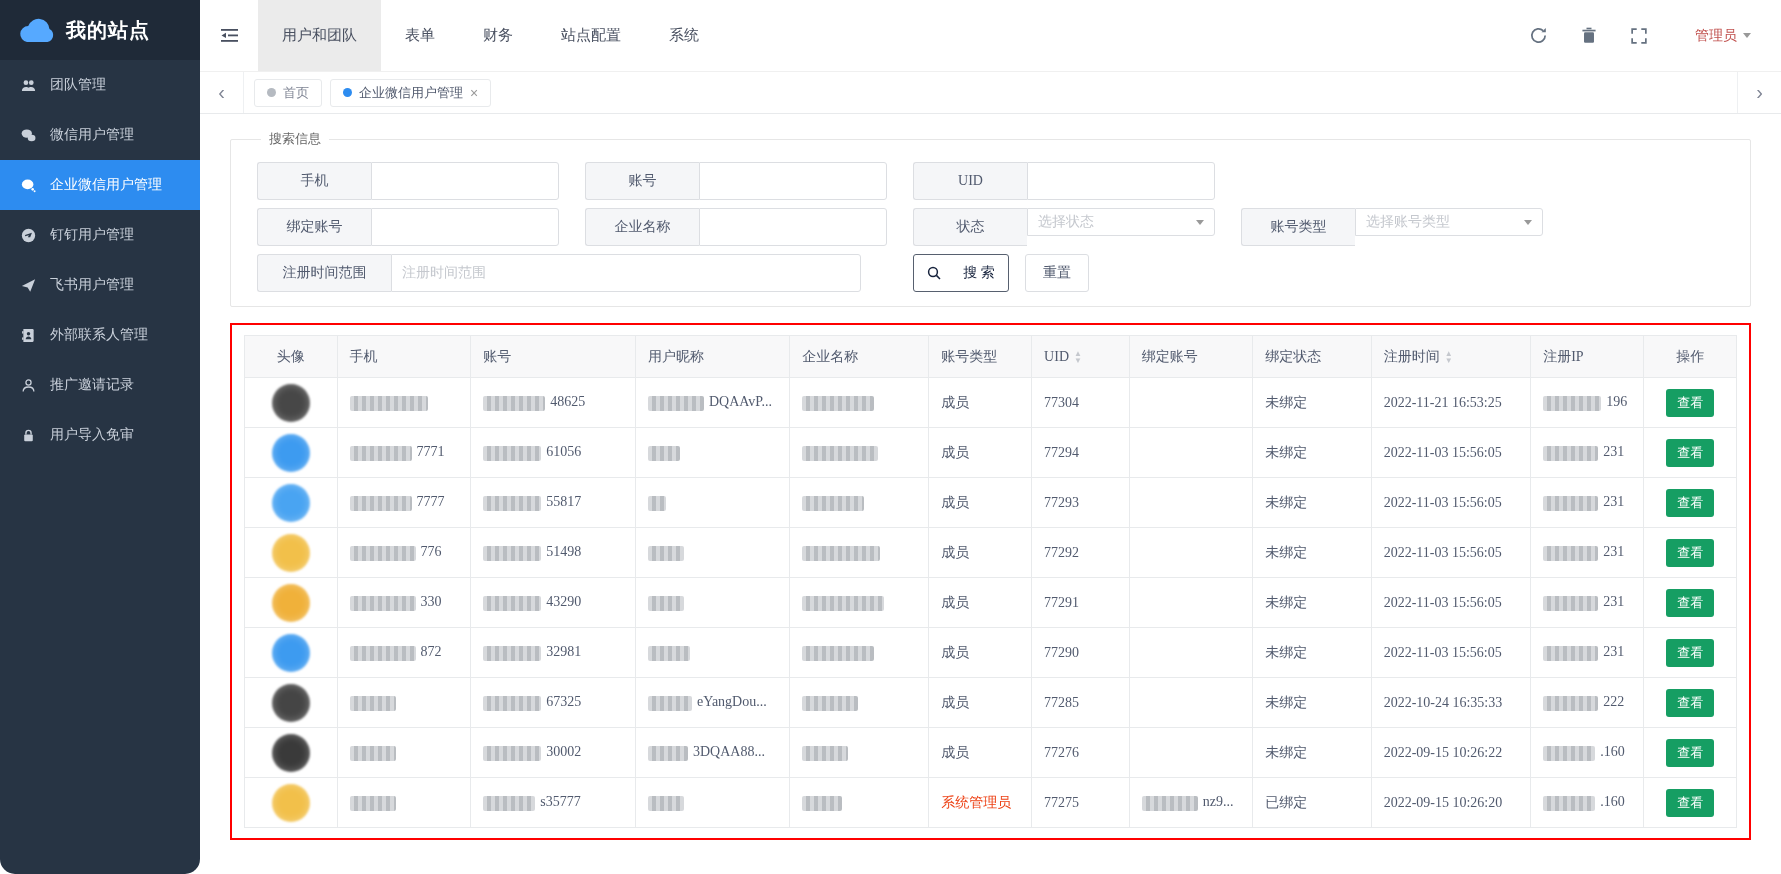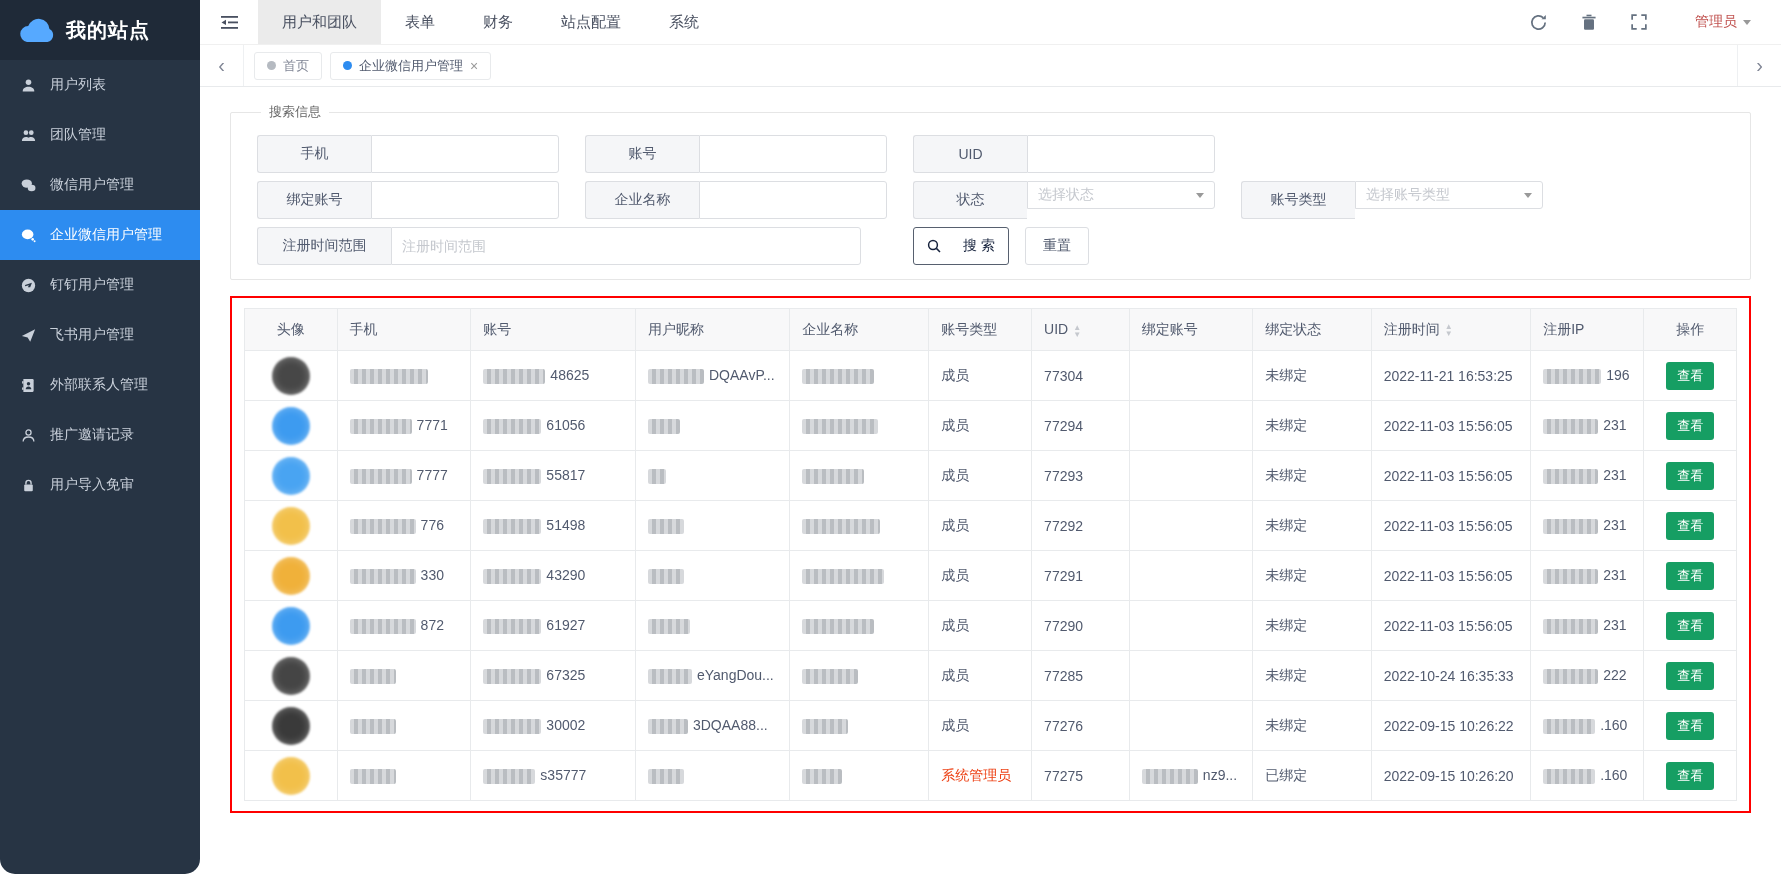--- a/index.html
+++ b/index.html
@@ -10,21 +10,21 @@
   
   .sidebar{width:200px;background:#273444;flex-shrink:0;display:flex;flex-direction:column;border-radius:15px;}
   .logo{height:60px;background:#1f2a38;display:flex;align-items:center;gap:12px;padding:0 18px;}
   .logo-title{color:#fff;font-size:20px;font-weight:bold;letter-spacing:1px;}
   .nav-item{height:50px;display:flex;align-items:center;gap:14px;padding:0 20px;color:#c9d0da;font-size:14px;cursor:pointer;}
   .nav-item.active{background:#2d8cf0;color:#fff;}
   .nicon{width:16px;height:16px;display:inline-flex;align-items:center;justify-content:center;}
 
   
   .main{flex:1;display:flex;flex-direction:column;min-width:0;}
-  .topbar{height:45px;display:flex;align-items:center;border-bottom:1px solid #f0f0f0;background:#fff;}
+  .topbar{height:72px;display:flex;align-items:center;border-bottom:1px solid #f0f0f0;background:#fff;}
   .collapse-box{width:58px;height:100%;display:flex;align-items:center;justify-content:center;color:#495060;cursor:pointer;}
   .topnav{display:flex;height:100%;}
   .topnav-item{padding:0 24px;display:flex;align-items:center;font-size:15px;color:#495060;cursor:pointer;}
   .topnav-item.active{background:#ebebeb;}
   .topbar-right{margin-left:auto;display:flex;align-items:center;gap:34px;padding-right:30px;color:#657180;}
   .tool-icon{cursor:pointer;display:inline-flex;}
   .user-chip{display:flex;align-items:center;gap:6px;cursor:pointer;margin-left:14px;}
   .user-name{color:#c0504d;font-size:14px;}
   .caret-down{width:0;height:0;border-left:4px solid transparent;border-right:4px solid transparent;border-top:5px solid #999;display:inline-block;}
 
@@ -34,21 +34,21 @@
   .tab-chev.left{border-right:1px solid #eef0f2;}
   .tab-chev.right{border-left:1px solid #eef0f2;margin-left:auto;}
   .tab-strip{display:flex;align-items:center;gap:8px;padding:0 10px;}
   .page-tab{display:flex;align-items:center;gap:7px;height:28px;padding:0 12px;border:1px solid #e8eaec;border-radius:3px;background:#fff;cursor:pointer;font-size:13px;color:#808695;}
   .page-tab.active{color:#515a6e;}
   .tab-dot{width:9px;height:9px;border-radius:50%;background:#b5bac1;display:inline-block;}
   .page-tab.active .tab-dot{background:#2d8cf0;}
   .tab-close{color:#999;font-size:14px;line-height:1;cursor:pointer;}
 
   
-  .content{flex:1;padding:16px 30px 0;background:#fff;overflow:hidden;}
+  .content{flex:1;padding:16px 30px 0;background:#fff;overflow:hidden;font-family:Liberation Serif, serif;}
 
   
   .search-panel{border:1px solid #e6e6e6;border-radius:2px;padding:14px 26px 14px;}
   .search-panel legend{font-size:13px;color:#666;padding:0 8px;margin-left:4px;}
   .srow{display:flex;align-items:center;margin-bottom:8px;}
   .srow:last-child{margin-bottom:0;}
   .sgroup{display:flex;margin-right:26px;}
   .slabel{width:114px;height:38px;display:flex;align-items:center;justify-content:center;background:#f5f6f8;border:1px solid #dcdee2;border-right:none;border-radius:3px 0 0 3px;color:#515a6e;font-size:14px;}
   .slabel.wide{width:134px;}
   .sinput{width:188px;height:38px;border:1px solid #dcdee2;border-radius:0 3px 3px 0;padding:0 10px;font-size:14px;color:#515a6e;outline:none;font-family:inherit;}
@@ -83,29 +83,20 @@
   <aside class="sidebar">
     <div class="logo">
       <span style="display:inline-flex;">
         <svg width="36" height="26" viewBox="0 0 36 26">
             <path d="M9 25a8 8 0 0 1 1.2-15.9A11 11 0 0 1 31.5 12 7 7 0 0 1 29.5 25z" fill="#56a9ff"></path>
           </svg>
       </span>
       <span class="logo-title">我的站点</span>
     </div>
     <nav>
-        <div class="nav-item">
-          <span class="nicon">
-            <svg width="15" height="15" viewBox="0 0 14 14" fill="currentColor">
-              <circle cx="7" cy="4" r="2.6"></circle>
-              <path d="M1.6 12.6c0-3 2.4-4.4 5.4-4.4s5.4 1.4 5.4 4.4z"></path>
-            </svg>
-          </span>
-          <span>用户列表</span>
-        </div>
         <div class="nav-item">
           <span class="nicon">
             <svg width="15" height="15" viewBox="0 0 14 14" fill="currentColor">
               <circle cx="4.6" cy="4.4" r="2.2"></circle>
               <circle cx="9.6" cy="4.4" r="2.2"></circle>
               <path d="M0.8 12.2c0-2.6 1.8-3.8 3.8-3.8 1.2 0 2 .3 2.4.8.4-.5 1.2-.8 2.4-.8 2 0 3.8 1.2 3.8 3.8z"></path>
             </svg>
           </span>
           <span>团队管理</span>
         </div>
@@ -411,21 +402,21 @@
                 <td class=""><span>77291</span></td>
                 <td class=""></td>
                 <td class=""><span>未绑定</span></td>
                 <td class=""><span>2022-11-03 15:56:05</span></td>
                 <td class=""><span class="blur" style="width:55px"></span><span>231</span></td>
                 <td class="c-center"><button class="view-btn" style="background:#169e63">查看</button></td>
               </tr>
               <tr>
                 <td class="c-center"><span class="avatar" style="background:#3d9bf0"></span></td>
                 <td class=""><span class="blur" style="width:66px"></span><span>872</span></td>
-                <td class=""><span class="blur" style="width:58px"></span><span>61927</span></td>
+                <td class=""><span class="blur" style="width:58px"></span><span>32981</span></td>
                 <td class=""><span class="blur" style="width:42px"></span></td>
                 <td class=""><span class="blur" style="width:72px"></span></td>
                 <td class=""><span style="color:inherit">成员</span></td>
                 <td class=""><span>77290</span></td>
                 <td class=""></td>
                 <td class=""><span>未绑定</span></td>
                 <td class=""><span>2022-11-03 15:56:05</span></td>
                 <td class=""><span class="blur" style="width:55px"></span><span>231</span></td>
                 <td class="c-center"><button class="view-btn" style="background:#169e63">查看</button></td>
               </tr>

